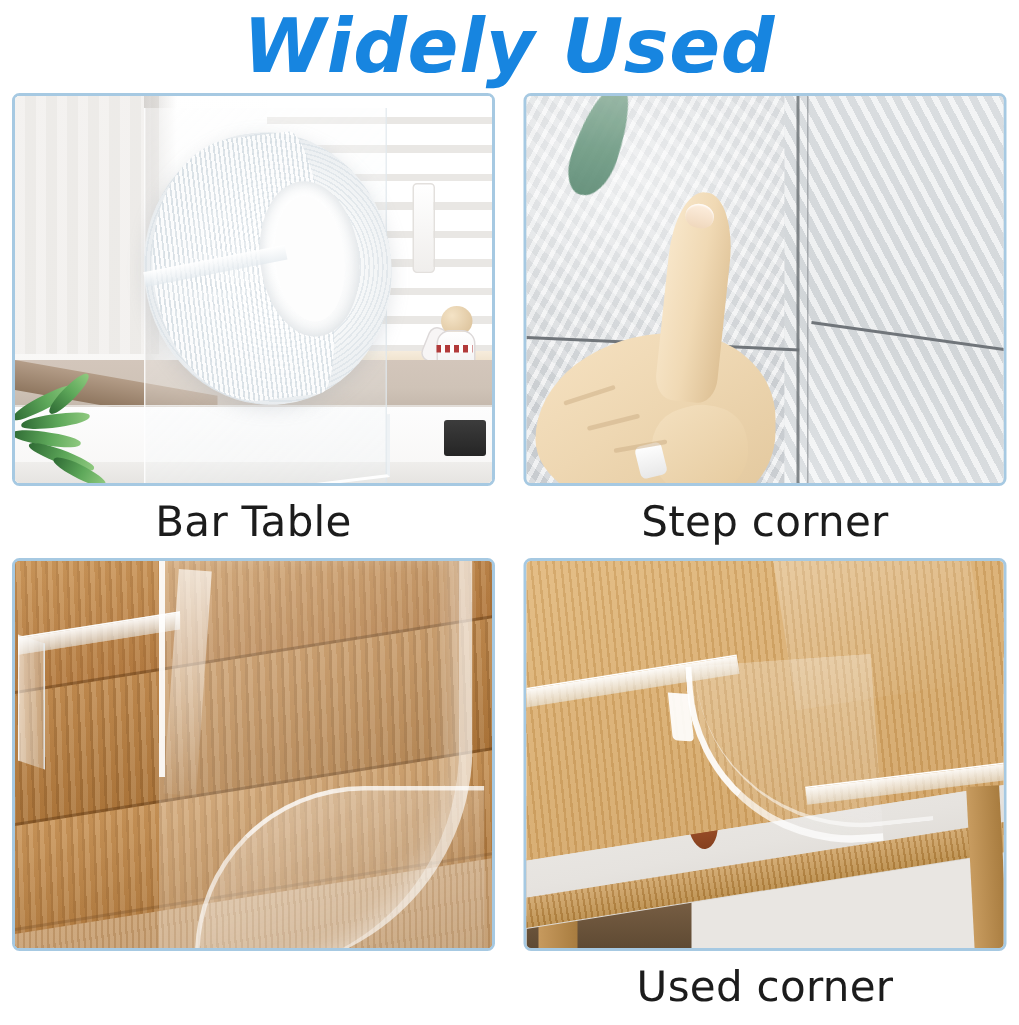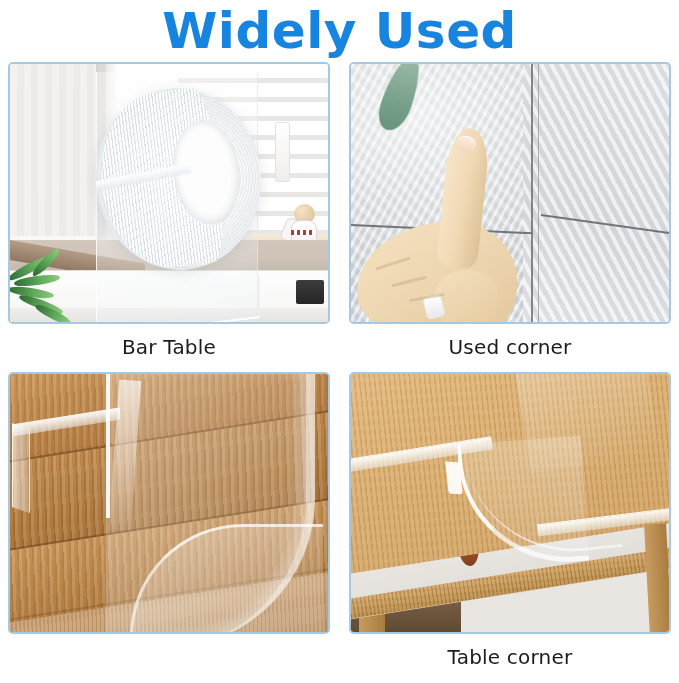--- a/index.html
+++ b/index.html
@@ -24,20 +24,21 @@
     justify-content: center;
   }
   .title {
     font-family: "DejaVu Sans", sans-serif;
     font-size: 50px;
     font-weight: bold;
     color: #1785e0;
     letter-spacing: 0.5px;
     line-height: 1;
     white-space: nowrap;
+    font-style: italic;
   }
 
   
   .grid {
     width: 679px;
     display: flex;
     flex-wrap: wrap;
     box-sizing: border-box;
     padding: 0 8px;
   }
@@ -56,21 +57,21 @@
     box-sizing: border-box;
     overflow: hidden;
     background: #f4f4f2;
   }
   .caption {
     height: 46px;
     display: flex;
     align-items: center;
     justify-content: center;
     font-family: "DejaVu Sans", sans-serif;
-    font-size: 20px;
+    font-size: 28px;
     font-weight: normal;
     color: #1c1c1c;
     letter-spacing: 0.2px;
   }
   .row-gap { height: 2px; width: 100%; }
 
   
   .p1-bg {
     position: absolute; inset: 0;
     background:
@@ -556,21 +557,21 @@
         <div class="p2-palm"></div>
         <div class="p2-thumb"></div>
         <div class="p2-finger"></div>
         <div class="p2-nail"></div>
         <div class="p2-ring"></div>
         <div class="p2-knuckle" style="left:18px; top:118px; transform:rotate(-18deg);"></div>
         <div class="p2-knuckle" style="left:34px; top:136px; transform:rotate(-14deg);"></div>
         <div class="p2-knuckle" style="left:52px; top:152px; transform:rotate(-10deg);"></div>
       </div>
     </div>
-    <div class="caption">Used corner</div>
+    <div class="caption">Step corner</div>
   </div>
 
   <div class="row-gap"></div>
 
   <div class="cell left">
     <div class="photo">
       <div class="p3-bg"></div>
       <div class="p3-plank a"></div>
       <div class="p3-plank b"></div>
       <div class="p3-plank c"></div>
@@ -601,16 +602,16 @@
       <div class="p4-top"></div>
       <div class="p4-top-sheen"></div>
       <div class="p4-leg-r"></div>
 
       <div class="p4-guard-long"></div>
       <div class="p4-guard-flap"></div>
       <div class="p4-guard-peel"></div>
       <div class="p4-guard-peel2"></div>
       <div class="p4-guard-right"></div>
     </div>
-    <div class="caption">Table corner</div>
+    <div class="caption">Used corner</div>
   </div>
 
 </div>
 
 </body></html>

